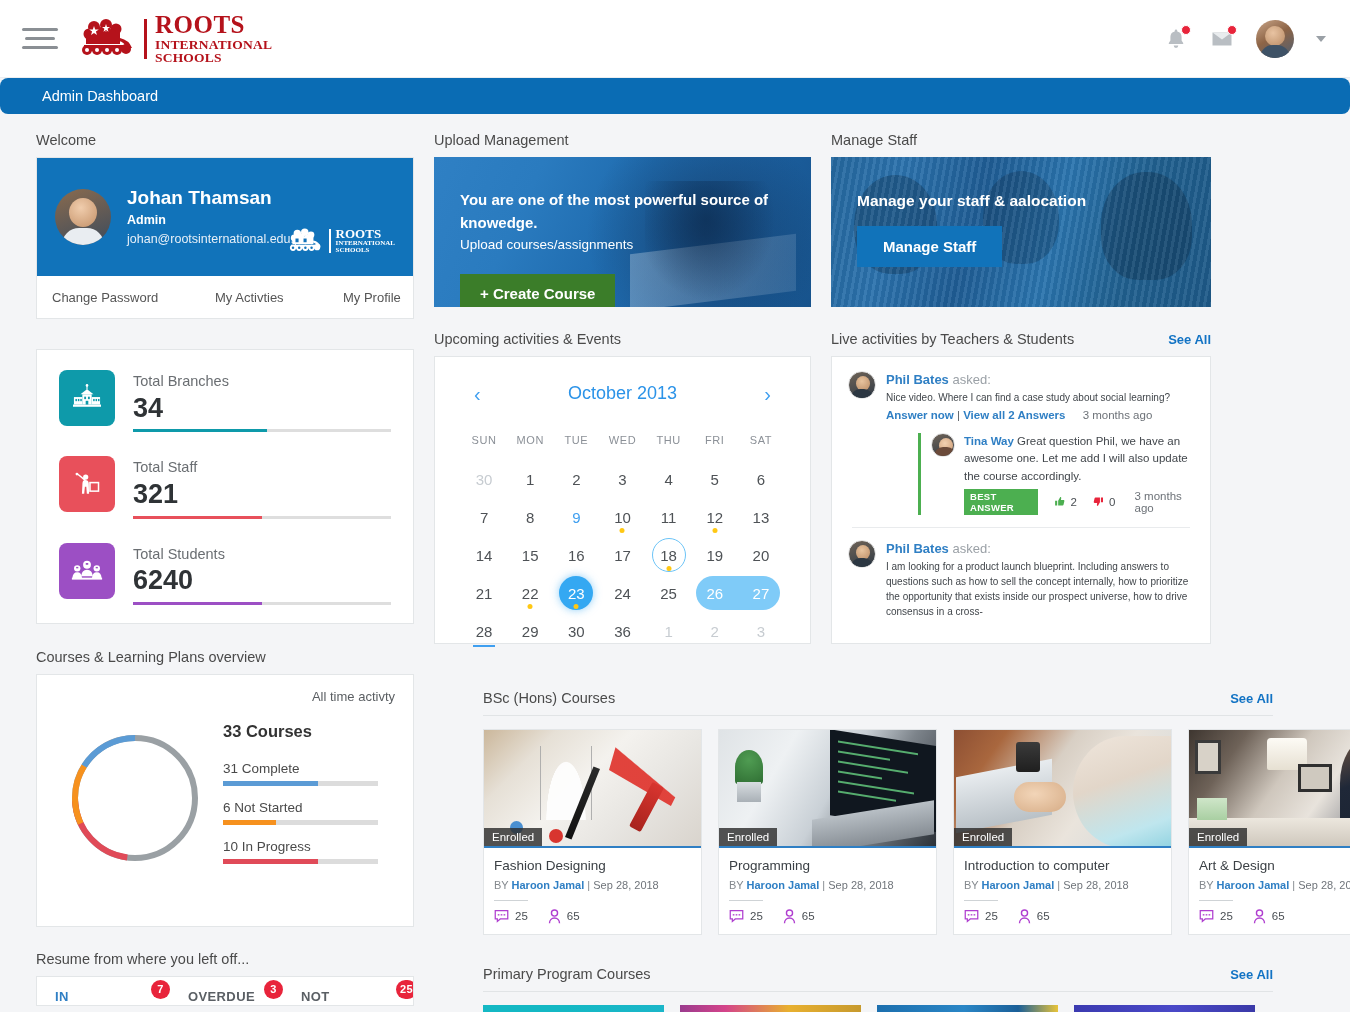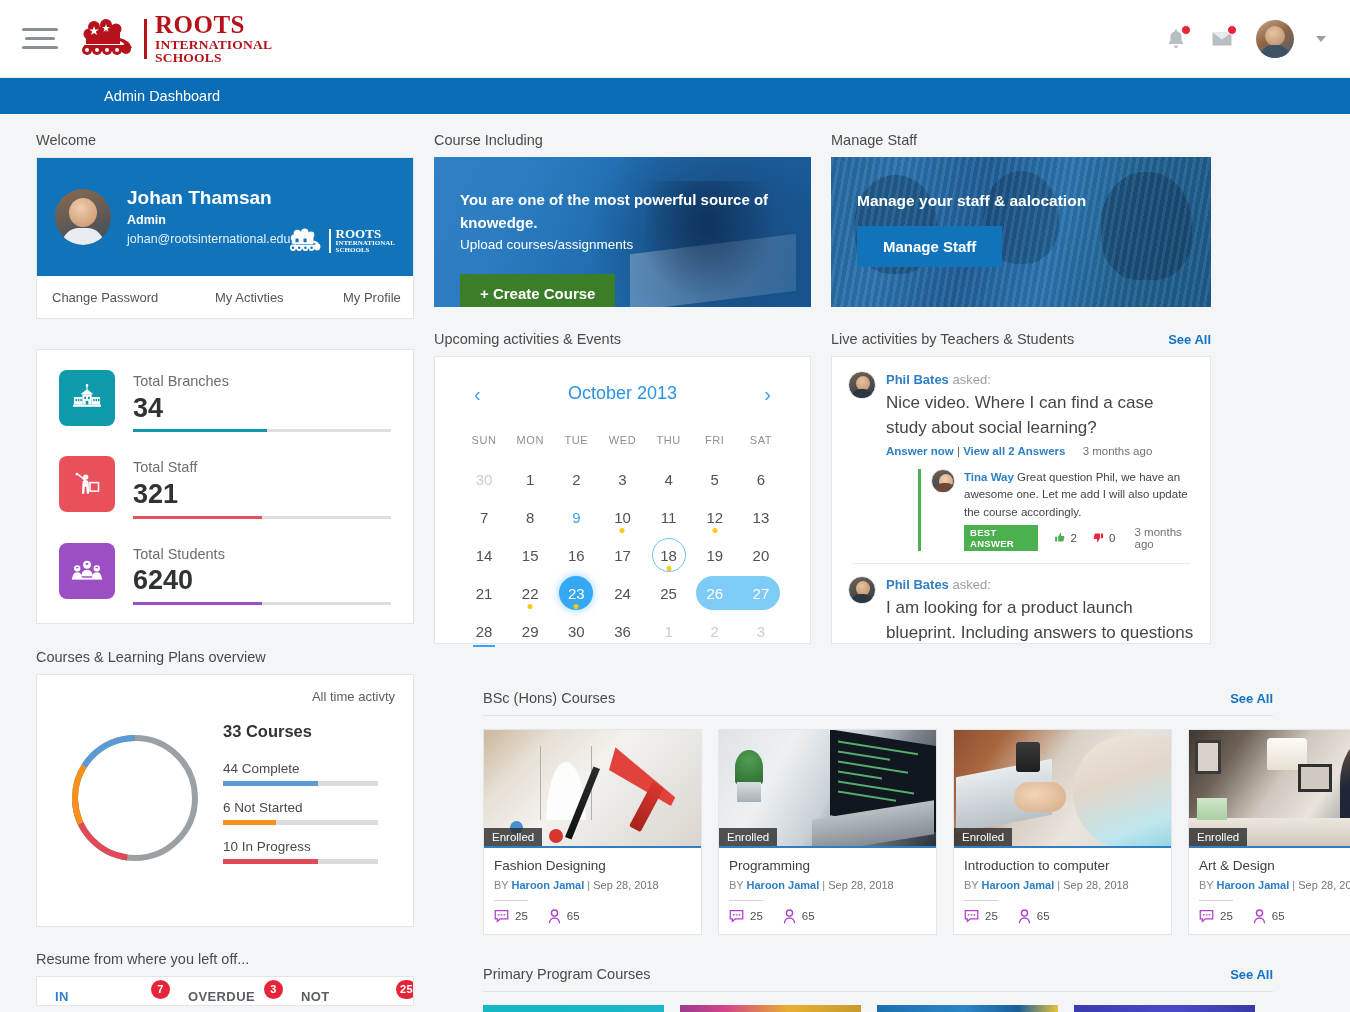--- a/index.html
+++ b/index.html
@@ -42,21 +42,21 @@
      background: linear-gradient(150deg,#c9a588 0%,#8d6446 45%,#4d5f73 100%); position: relative; cursor:pointer;}
   .avatar-top::after{content:"";position:absolute;left:9px;top:6px;width:20px;height:20px;border-radius:50%;
      background:radial-gradient(circle at 40% 35%, #e8c3a2 0%, #c69b76 70%);}
   .avatar-top::before{content:"";position:absolute;left:4px;bottom:0;width:30px;height:13px;border-radius:14px 14px 0 0;
      background:#3e5266;z-index:2;}
   .caret { width: 0; height: 0; border-left: 5px solid transparent; border-right: 5px solid transparent;
      border-top: 6px solid #9aa0a6; cursor: pointer; }
 
   
   .subbar { height: 36px; background: #0a6cb4; display: flex; align-items: center;
-     padding-left: 104px; color: #fff; font-size: 14.5px; }
+     padding-left: 42px; color: #fff; font-size: 14.5px; border-radius: 8px; }
 
   
   .content { padding: 0 36px; }
   .cols { display: flex; gap: 20px; padding-top: 18px; }
   .col-left { width: 378px; flex: none; }
   .col-mid { width: 377px; flex: none; }
   .col-right { width: 380px; flex: none; }
 
   .sec-title { font-size: 14.5px; color: #4a4a4a; margin-bottom: 9px; }
   .sec-title-row { display: flex; align-items: baseline; justify-content: space-between; margin-bottom: 9px; }
@@ -195,21 +195,21 @@
   .pav.m1::before{content:"";position:absolute;left:2px;bottom:0;width:22px;height:9px;border-radius:11px 11px 0 0;
      background:#2c3742;z-index:2;}
   .pav.f1::after{content:"";position:absolute;left:7px;top:4px;width:14px;height:15px;border-radius:50%;
      background:radial-gradient(circle at 42% 35%,#f2d1b2,#c9976f);}
   .pav.f1::before{content:"";position:absolute;left:2px;bottom:0;width:22px;height:9px;border-radius:11px 11px 0 0;
      background:#6b4a3a;z-index:2;}
   .pbody { flex: 1; min-width: 0;}
   .pline1 { font-size: 13px; line-height: 1.45; }
   .uname { color: #2f7fc4; font-weight: bold; }
   .asked { color: #9aa0a6; }
-  .ptext { font-size: 17px; color: #41464b; line-height: 1.5; }
+  .ptext { font-size: 10px; color: #41464b; line-height: 1.5; }
   .pmeta { font-size: 11.5px; line-height: 1.6; margin-top: 1px;}
   .plink { color: #2f7fc4; font-weight: bold; cursor:pointer;}
   .psep { color:#5a6066; }
   .ptime { color: #6d7278; margin-left: 14px; }
   .reply { margin-top: 9px; margin-left: 32px; border-left: 3px solid #4caf50; padding-left: 10px;
      display:flex; gap: 9px;}
   .reply .pav { width: 24px; height: 24px; }
   .rtext { font-size: 11.5px; color: #41464b; line-height: 1.5; }
   .badge-best { display:inline-block; background: #4caf50; color:#fff; font-size: 9.5px;
      font-weight: bold; padding: 2px 6px; letter-spacing:.3px; vertical-align: middle;}
@@ -517,21 +517,21 @@
                   <circle cx="66" cy="66" r="60" stroke="#9aa0a4" stroke-dasharray="377" stroke-dashoffset="0"></circle>
                   <circle cx="66" cy="66" r="60" stroke="#e04a58" stroke-dasharray="83 294" stroke-dashoffset="-196"></circle>
                   <circle cx="66" cy="66" r="60" stroke="#f6911e" stroke-dasharray="60 317" stroke-dashoffset="-256"></circle>
                   <circle cx="66" cy="66" r="60" stroke="#5b9bd5" stroke-dasharray="61 316" stroke-dashoffset="-316"></circle>
                 </g>
               </svg>
             </div>
             <div class="legend">
               <h4>33 Courses</h4>
               <div class="leg-item">
-                <div class="leg-label">44 Complete</div>
+                <div class="leg-label">31 Complete</div>
                 <div class="leg-track">
                   <div class="leg-fill" style="width:61%;background:#5b9bd5"></div>
                 </div>
               </div>
               <div class="leg-item">
                 <div class="leg-label">6 Not Started</div>
                 <div class="leg-track">
                   <div class="leg-fill" style="width:34%;background:#f6911e"></div>
                 </div>
               </div>
@@ -559,21 +559,21 @@
             <div class="rt" style="color:#5a5f64">
               <span>NOT STARTED</span>
               <span class="cnt">25</span>
             </div>
           </div>
         </div>
       </div>
 
       <div class="col-mid">
 
-        <div class="sec-title">Course Including</div>
+        <div class="sec-title">Upload Management</div>
         <div class="banner">
           <div class="ph ph-course">
               <div class="bk"></div>
             </div>
           <div class="inner">
             <h3>You are one of the most powerful source of knowedge.</h3>
             <p>Upload courses/assignments</p>
             <span class="btn-green">+ Create Course</span>
           </div>
         </div>

